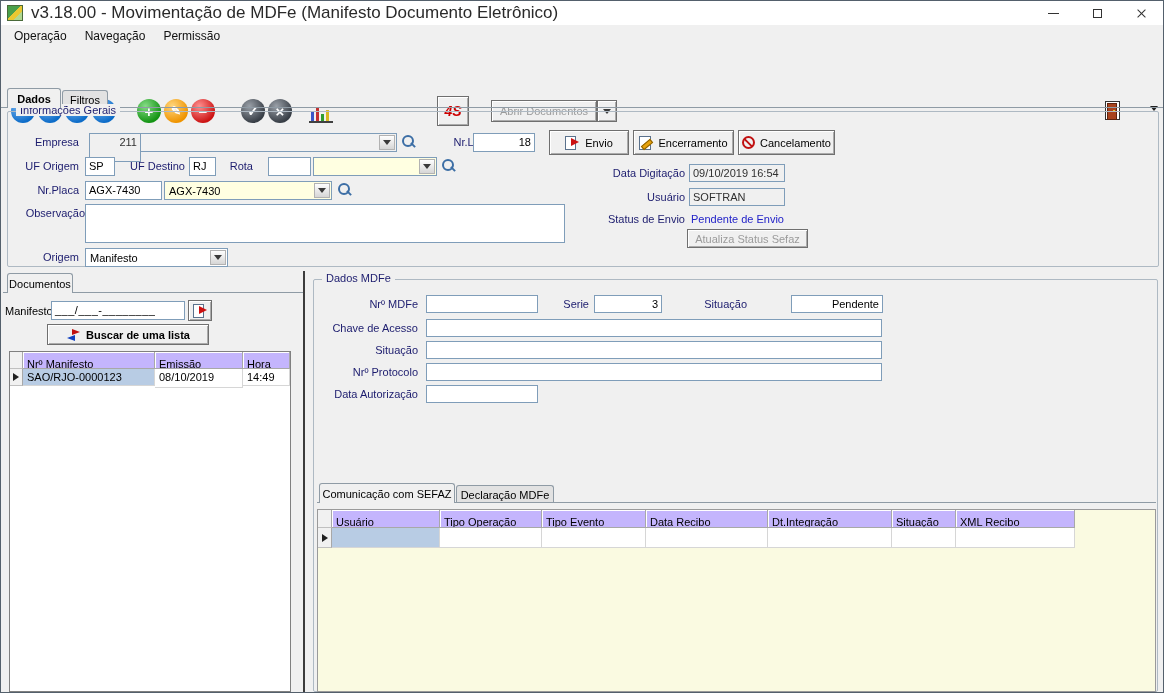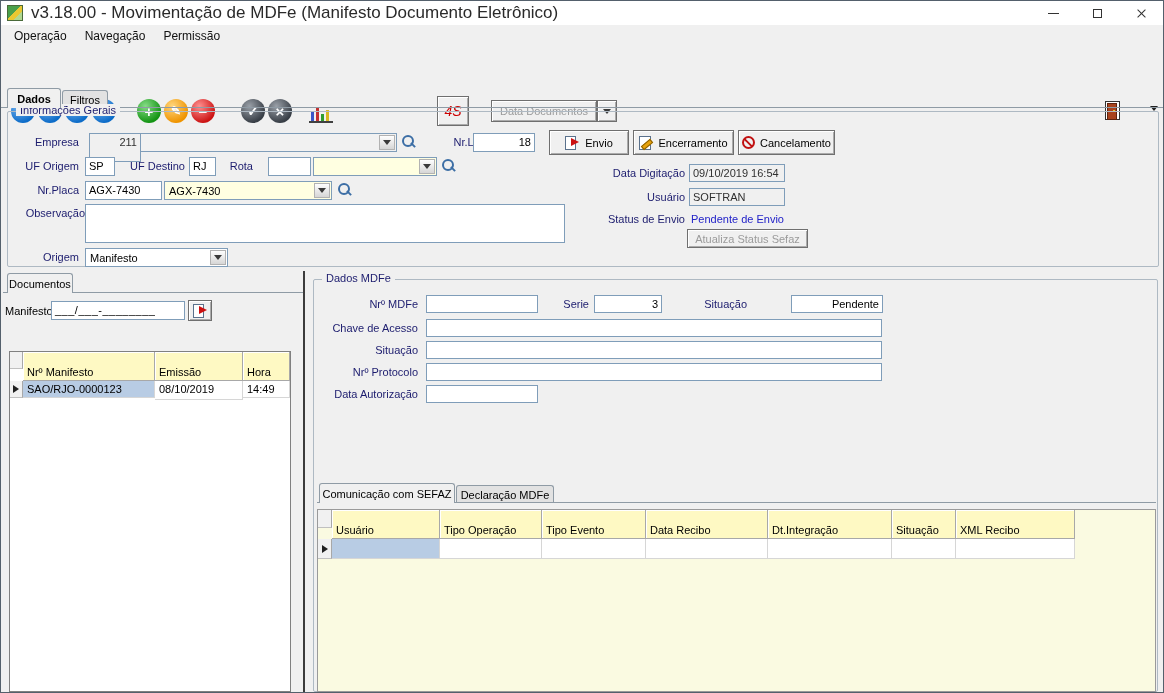--- a/index.html
+++ b/index.html
@@ -30,21 +30,21 @@
   .c-red{background:radial-gradient(circle at 35% 30%,#ff9090,#cc1414 72%)}
   .c-dark{background:radial-gradient(circle at 35% 30%,#9aa0a8,#383e46 72%)}
   .tri-l{width:0;height:0;border-top:5px solid transparent;border-bottom:5px solid transparent;border-right:7px solid #fff}
   .tri-r{width:0;height:0;border-top:5px solid transparent;border-bottom:5px solid transparent;border-left:7px solid #fff}
   .vbar{width:2px;height:9px;background:#fff}
   .glyph{font-size:15px;line-height:1}
   .ic-chart{position:absolute;top:54px;width:24px;height:22px;border-bottom:2px solid #404040;display:flex;align-items:flex-end;gap:2px;padding:0 2px}
   .ic-chart span{width:3px;display:block}
   .btn3d{position:absolute;background:#f0f0f0;border:1px solid #6f6f6f;box-shadow:inset 1px 1px 0 #fff,inset -1px -1px 0 #ababab;display:flex;align-items:center;justify-content:center;gap:5px;font-size:11px}
   .btn3d.dis{color:#9b9b9b}
-  .logo4s{color:#cc0000;font-weight:normal;font-style:italic;font-size:14px}
+  .logo4s{color:#cc0000;font-weight:bold;font-style:italic;font-size:14px}
   .tri-down{width:0;height:0;border-left:4px solid transparent;border-right:4px solid transparent;border-top:5px solid #3a3a3a}
   .ic-door{position:relative;width:15px;height:19px;border:1px solid #333;background:#fff}
   .ic-door::before{content:"";position:absolute;left:1px;top:1px;width:8px;height:15px;background:#a8431e;border:1px solid #5e2410}
   .ic-door::after{content:"";position:absolute;left:7px;top:8px;width:2px;height:2px;background:#e8c832}
   
   .tab{position:absolute;background:#f0f0f0;border:1px solid #8f9ba5;border-bottom:none;border-radius:3px 3px 0 0;display:flex;align-items:center;justify-content:center;z-index:3}
   .tab.inactive{background:#e2e2e2;z-index:1}
   .tabline{position:absolute;height:1px;background:#8f9ba5;z-index:2}
   
   .fieldset{position:absolute;border:1px solid #aeb9c3;border-radius:2px}
@@ -72,21 +72,21 @@
   .ic-encerr::after{content:"";position:absolute;left:2px;top:6px;width:10px;height:3px;background:#e8a20a;border:1px solid #8a5f00;transform:rotate(-40deg)}
   .ic-cancel{position:relative;width:13px;height:13px;border:2px solid #c01010;border-radius:50%;flex:none}
   .ic-cancel::after{content:"";position:absolute;left:-1px;top:3.5px;width:11px;height:2px;background:#c01010;transform:rotate(45deg)}
   .ic-swap{position:relative;width:15px;height:12px;flex:none}
   .ic-swap i{position:absolute;width:0;height:0}
   .ic-swap .r{top:0;left:6px;border-top:3px solid transparent;border-bottom:3px solid transparent;border-left:8px solid #c01010}
   .ic-swap .b{bottom:0;left:1px;border-top:3px solid transparent;border-bottom:3px solid transparent;border-right:8px solid #1040c0}
   
   .grid{position:absolute;background:#fff;border:1px solid #808080;overflow:hidden}
   .grow{display:flex}
-  .hcell{background:#fef9c3;border-right:1px solid #a8a8a8;border-bottom:1px solid #a8a8a8;box-shadow:inset 1px 1px 0 #fff;padding:14px 4px;white-space:nowrap;overflow:hidden;flex:none}
+  .hcell{background:#c4b5fd;border-right:1px solid #a8a8a8;border-bottom:1px solid #a8a8a8;box-shadow:inset 1px 1px 0 #fff;padding:6px 4px;white-space:nowrap;overflow:hidden;flex:none}
   .cell{background:#fff;border-right:1px solid #d6d6d6;border-bottom:1px solid #d6d6d6;padding:2px 4px;white-space:nowrap;overflow:hidden;flex:none}
   .cell.sel{background:#b8cce4}
   .selcell{background:#f1f1f1;border-right:1px solid #a8a8a8;border-bottom:1px solid #c0c0c0;display:flex;align-items:center;justify-content:center;flex:none}
   .rowmark{width:0;height:0;border-top:4px solid transparent;border-bottom:4px solid transparent;border-left:6px solid #202020}
   .bluelink{position:absolute;color:#2121c8;white-space:nowrap}
   .splitter{position:absolute;background:#3c3c3c}
 </style>
 </head>
 <body>
 
@@ -152,21 +152,21 @@
         <span style="height:14px;background:#c23030"></span>
         <span style="height:7px;background:#2f9e2f"></span>
         <span style="height:11px;background:#d8b822"></span>
     </div>
 
     <div class="btn3d" style="left:436px;top:49px;width:32px;height:30px">
       <span class="logo4s">4S</span>
     </div>
 
     <div class="btn3d dis" style="left:490px;top:53px;width:106px;height:22px">
-      <span>Data Documentos</span>
+      <span>Abrir Documentos</span>
     </div>
     <div class="btn3d" style="left:596px;top:53px;width:20px;height:22px">
       <span class="tri-down"></span>
     </div>
 
     <div class="btn3d" style="left:1098px;top:50px;width:26px;height:26px;border-color:transparent;box-shadow:none;background:transparent">
       <span class="ic-door"></span>
     </div>
 
     <div class="abs" style="left:1149px;top:64px"><span class="tri-down" style="border-top-color:#202020"></span></div>
@@ -260,20 +260,27 @@
   <div class="tab" style="left:6px;top:272px;width:66px;height:20px">
       <span>Documentos</span>
     </div>
 
   <div class="lbl" style="left:4px;top:304px;color:#000">Manifesto</div>
   <div class="edit" style="left:50px;top:300px;width:134px;height:19px;letter-spacing:0.5px">___/___-________</div>
   <div class="btn3d" style="left:187px;top:299px;width:24px;height:21px">
     <span class="ic-docarrow"></span>
   </div>
 
+  <div class="btn3d" style="left:46px;top:323px;width:162px;height:21px;font-weight:bold">
+    <span class="ic-swap">
+        <i class="r"></i>
+        <i class="b"></i>
+      </span>
+    <span>Buscar de uma lista</span>
+  </div>
 
   <div class="grid" style="left:8px;top:350px;width:282px;height:341px">
     <div class="grow">
       <div class="selcell" style="width:13px;height:17px"></div>
       <div class="hcell" style="width:132px;height:17px">Nrº Manifesto</div>
       <div class="hcell" style="width:88px;height:17px">Emissão</div>
       <div class="hcell" style="width:47px;height:17px">Hora</div>
     </div>
     <div class="grow">
       <div class="selcell" style="width:13px;height:17px">

